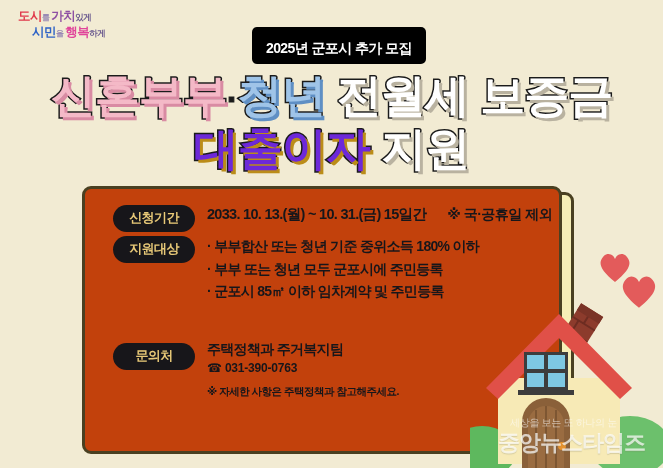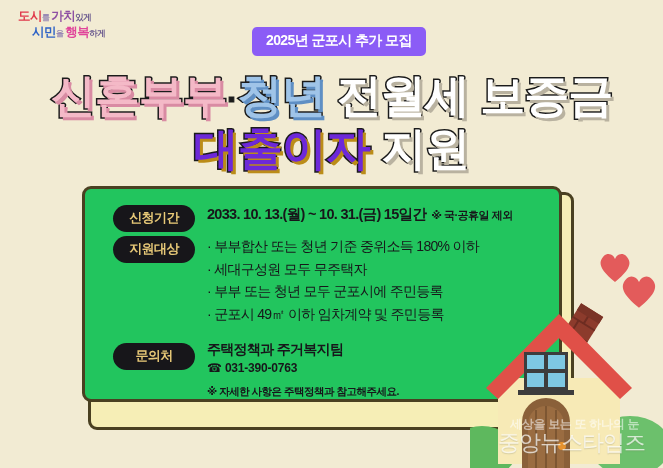--- a/index.html
+++ b/index.html
@@ -22,22 +22,22 @@
   .slogan .l2{margin-left:14px;text-align:right;}
   .s-red{color:#e0394a;}
   .s-pur2{color:#8e4fa3;}
   .s-blue{color:#2f63c6;}
   .s-mag{color:#e0459a;}
   .s-sm{font-size:8.5px;color:#6b5a8e;}
   .s-tiny{font-size:8px;color:#9a8bb5;}
   
   .badge{
     position:absolute;left:252px;top:27px;
-    background:#8b5cf6;color:#fff;
-    padding:5px 14px 6px 14px;border-radius:5px;
+    background:#000000;color:#fff;
+    padding:13px 14px 6px 14px;border-radius:5px;
     font-size:14px;font-weight:bold;letter-spacing:-0.6px;
     white-space:nowrap;
   }
   
   .title{
     position:absolute;left:0;width:663px;text-align:center;
     font-weight:bold;white-space:nowrap;letter-spacing:-1px;
   }
   .title1{top:66px;font-size:45px;}
   .title2{top:119px;font-size:45px;}
@@ -75,66 +75,66 @@
   .heart svg{display:block;}
   
   .boxshadow{
     position:absolute;left:88px;top:192px;
     width:480px;height:232px;
     background:#f6eeb6;border:3px solid #4a4021;
     border-radius:9px;
   }
   .infobox{
     position:absolute;left:82px;top:186px;
-    width:480px;height:216px;
-    background:#22c55e;border:3px solid #4a4021;
+    width:480px;height:268px;
+    background:#c2410c;border:3px solid #4a4021;
     border-radius:9px;
     box-sizing:border-box;
   }
   .pill{
     position:absolute;left:28px;
     background:#17161a;color:#e8c978;
     font-size:13px;font-weight:bold;letter-spacing:-0.6px;
     border-radius:14px;
     padding:4px 0 5px 0;width:82px;text-align:center;
     white-space:nowrap;
   }
   .pill-1{top:16px;}
   .pill-2{top:47px;}
   .pill-3{top:154px;}
   .rowtext{
     position:absolute;left:122px;
     color:#17161a;font-weight:bold;letter-spacing:-0.7px;
     white-space:nowrap;
   }
   .r-period{top:16px;font-size:14.5px;}
-  .r-period .note{font-size:11px;font-weight:bold;letter-spacing:-0.5px;margin-left:5px;}
+  .r-period .note{font-size:14px;font-weight:bold;letter-spacing:-0.5px;margin-left:21px;}
   .bullets{
     position:absolute;left:122px;top:46px;
   }
   .bullet{
-    font-size:14px;font-weight:normal;color:#17161a;
+    font-size:14px;font-weight:bold;color:#17161a;
     letter-spacing:-0.7px;line-height:22.5px;white-space:nowrap;
   }
   .c-dept{top:152px;font-size:14px;}
   .c-tel{top:172px;font-size:12px;letter-spacing:-0.2px;}
   .c-note{top:196px;font-size:10.5px;font-weight:bold;letter-spacing:-0.5px;}
   
   .house{position:absolute;left:470px;top:300px;width:193px;height:168px;}
   
   .wm{
     position:absolute;left:498px;top:428px;
-    font-size:22px;font-weight:normal;letter-spacing:-1px;
+    font-size:22px;font-weight:bold;letter-spacing:-1px;
     color:rgba(255,255,255,0.70);
     text-shadow:0 1px 1px rgba(120,120,90,0.25);
     white-space:nowrap;
   }
   .wm-sub{
     position:absolute;left:510px;top:416px;
-    font-size:12px;font-weight:bold;letter-spacing:-0.3px;
+    font-size:10px;font-weight:normal;letter-spacing:-0.3px;
     color:rgba(255,255,255,0.55);white-space:nowrap;
   }
 </style>
 </head>
 <body>
 
 <div id="poster">
 
   <div class="slogan">
     <div class="l1">
@@ -169,23 +169,22 @@
   <div class="infobox">
 
     <div class="pill pill-1">신청기간</div>
     <div class="rowtext r-period">
       <span>2033. 10. 13.(월) ~ 10. 31.(금) 15일간</span><span class="note">※ 국·공휴일 제외</span>
     </div>
 
     <div class="pill pill-2">지원대상</div>
     <div class="bullets">
       <div class="bullet">· 부부합산 또는 청년 기준 중위소득 180% 이하</div>
-      <div class="bullet">· 세대구성원 모두 무주택자</div>
       <div class="bullet">· 부부 또는 청년 모두 군포시에 주민등록</div>
-      <div class="bullet">· 군포시 49㎡ 이하 임차계약 및 주민등록</div>
+      <div class="bullet">· 군포시 85㎡ 이하 임차계약 및 주민등록</div>
     </div>
 
     <div class="pill pill-3">문의처</div>
     <div class="rowtext c-dept">주택정책과 주거복지팀</div>
     <div class="rowtext c-tel">☎ 031-390-0763</div>
     <div class="rowtext c-note">※ 자세한 사항은 주택정책과 참고해주세요.</div>
   </div>
 
   <div class="house">
     <svg width="193" height="168" viewBox="0 0 193 168">

